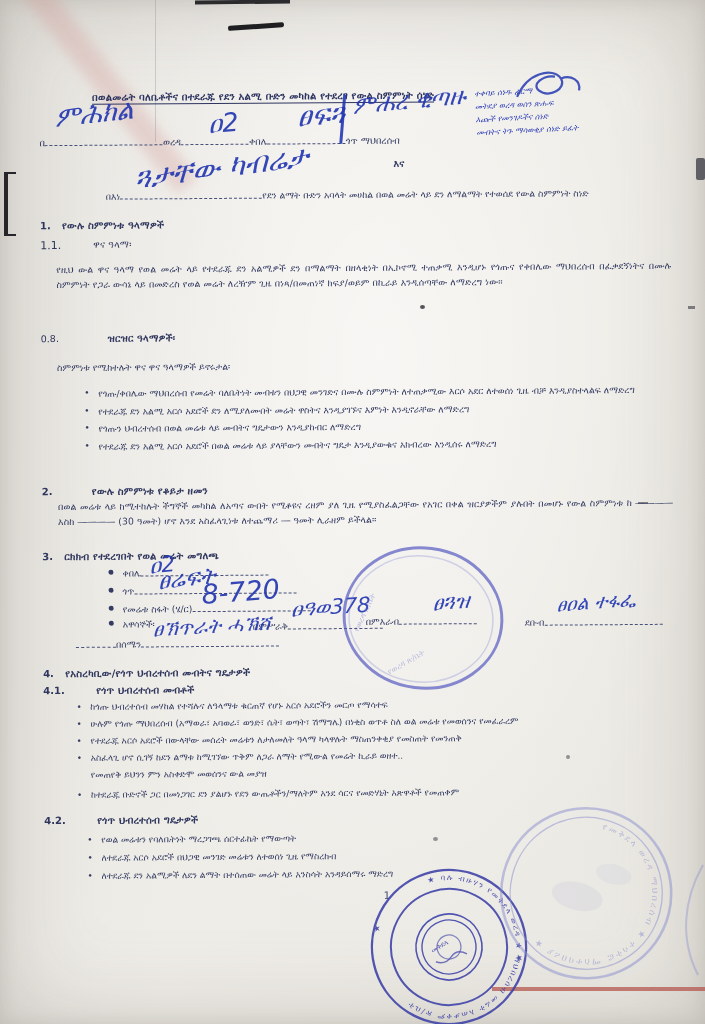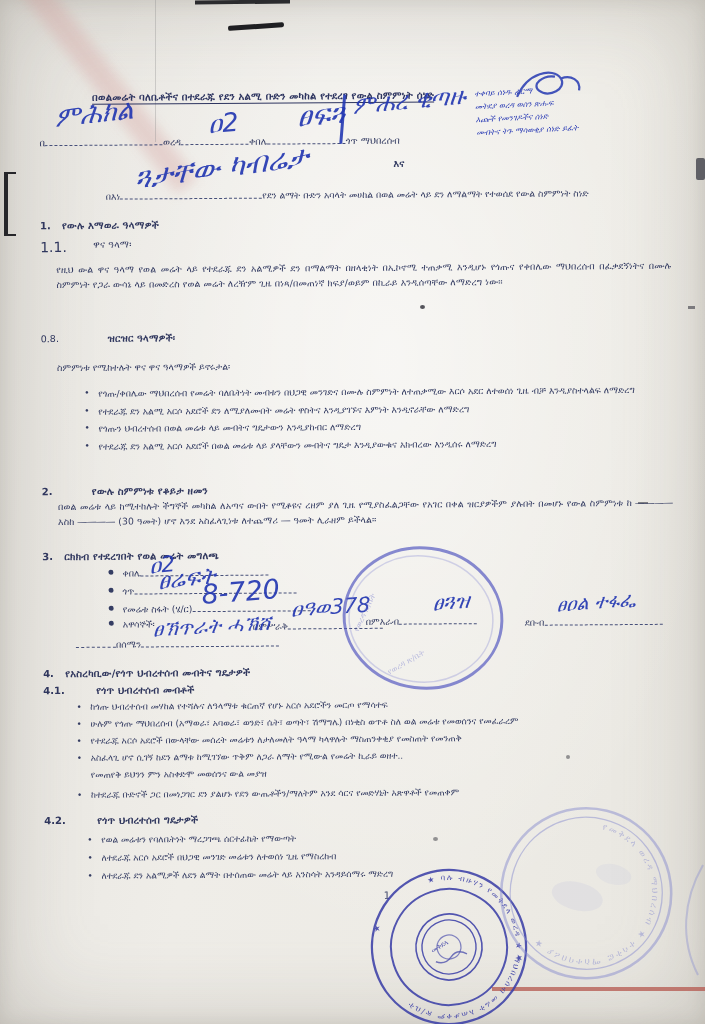--- a/index.html
+++ b/index.html
@@ -76,22 +76,22 @@
     </svg>
 
     <div class="abs print b" style="left:396px;top:158px;font-size:9.5px;">እና</div>
 
     <div class="abs print" style="left:108px;top:186px;font-size:9.2px;white-space:nowrap;">
       <span>በእነ</span><span class="blank" style="width:142px;"></span><span>የደን ልማት ቡድን አባላት መሀከል በወል መሬት ላይ ደን ለማልማት የተወሰደ የውል ስምምነት ስነድ</span>
     </div>
     <div class="hw" style="left:138px;top:160px;font-size:29px;transform:rotate(-7deg) skewX(-6deg);">ጓታቸው ካብሬታ</div>
 
     <div class="sec-num" style="left:42px;top:218px;">1.</div>
-    <div class="sec-title" style="left:64px;top:218px;">የውሉ እማወራ ዓላማዎች</div>
-    <div class="sec-num" style="left:42px;top:237px;font-weight:normal;font-size:14px;">1.1.</div>
+    <div class="sec-title" style="left:64px;top:218px;">የውሉ ስምምነቱ ዓላማዎች</div>
+    <div class="sec-num" style="left:42px;top:237px;font-weight:normal;font-size:11px;">1.1.</div>
     <div class="sec-title" style="left:95px;top:237px;font-weight:normal;font-size:9.5px;">ዋና ዓላማ፡</div>
     <div class="abs print body-txt" style="left:58px;top:260px;width:615px;">የዚህ ውል ዋና ዓላማ የወል መሬት ላይ የተደራጁ ደን አልሚዎች ደን በማልማት በዘላቂነት በኢኮኖሚ ተጠቃሚ እንዲሆኑ የጎጡና የቀበሌው ማህበረሰብ በፈቃደኝነትና በሙሉ ስምምነት የጋራ ውሳኔ ላይ በመድረስ የወል መሬት ለረዥም ጊዜ በነጻ/በመጠነኛ ክፍያ/ወይም በኪራይ እንዲሰጣቸው ለማድረግ ነው።</div>
 
     <div class="sec-num" style="left:42px;top:331px;font-weight:normal;font-size:9.5px;">0.8.</div>
     <div class="sec-title" style="left:109px;top:331px;font-size:9.8px;">ዝርዝር ዓላማዎች፡</div>
     <div class="abs print" style="left:58px;top:360px;font-size:9.3px;">ስምምነቱ የሚከተሉት ዋና ዋና ዓላማዎች ይኖሩታል፡</div>
     <div class="abs print" style="left:85px;top:384px;width:578px;font-size:9.2px;line-height:15.5px;">
       <div class="brow">የጎጡ/ቀበሌው ማህበረሰብ የመሬት ባለቤትነት መብቱን በህጋዊ መንገድና በሙሉ ስምምነት ለተጠቃሚው እርሶ አደር ለተወሰነ ጊዜ ብቻ እንዲያስተላልፍ ለማድረግ</div>
       <div class="brow">የተደራጁ ደን አልሚ አርሶ አደሮች ደን ለሚያለሙበት መሬት ዋስትና እንዲያገኙና እምነት እንዲኖራቸው ለማድረግ</div>
       <div class="brow">የጎጡን ህብረተሰብ በወል መሬቱ ላይ መብትና ግዴታውን እንዲያከብር ለማድረግ</div>

